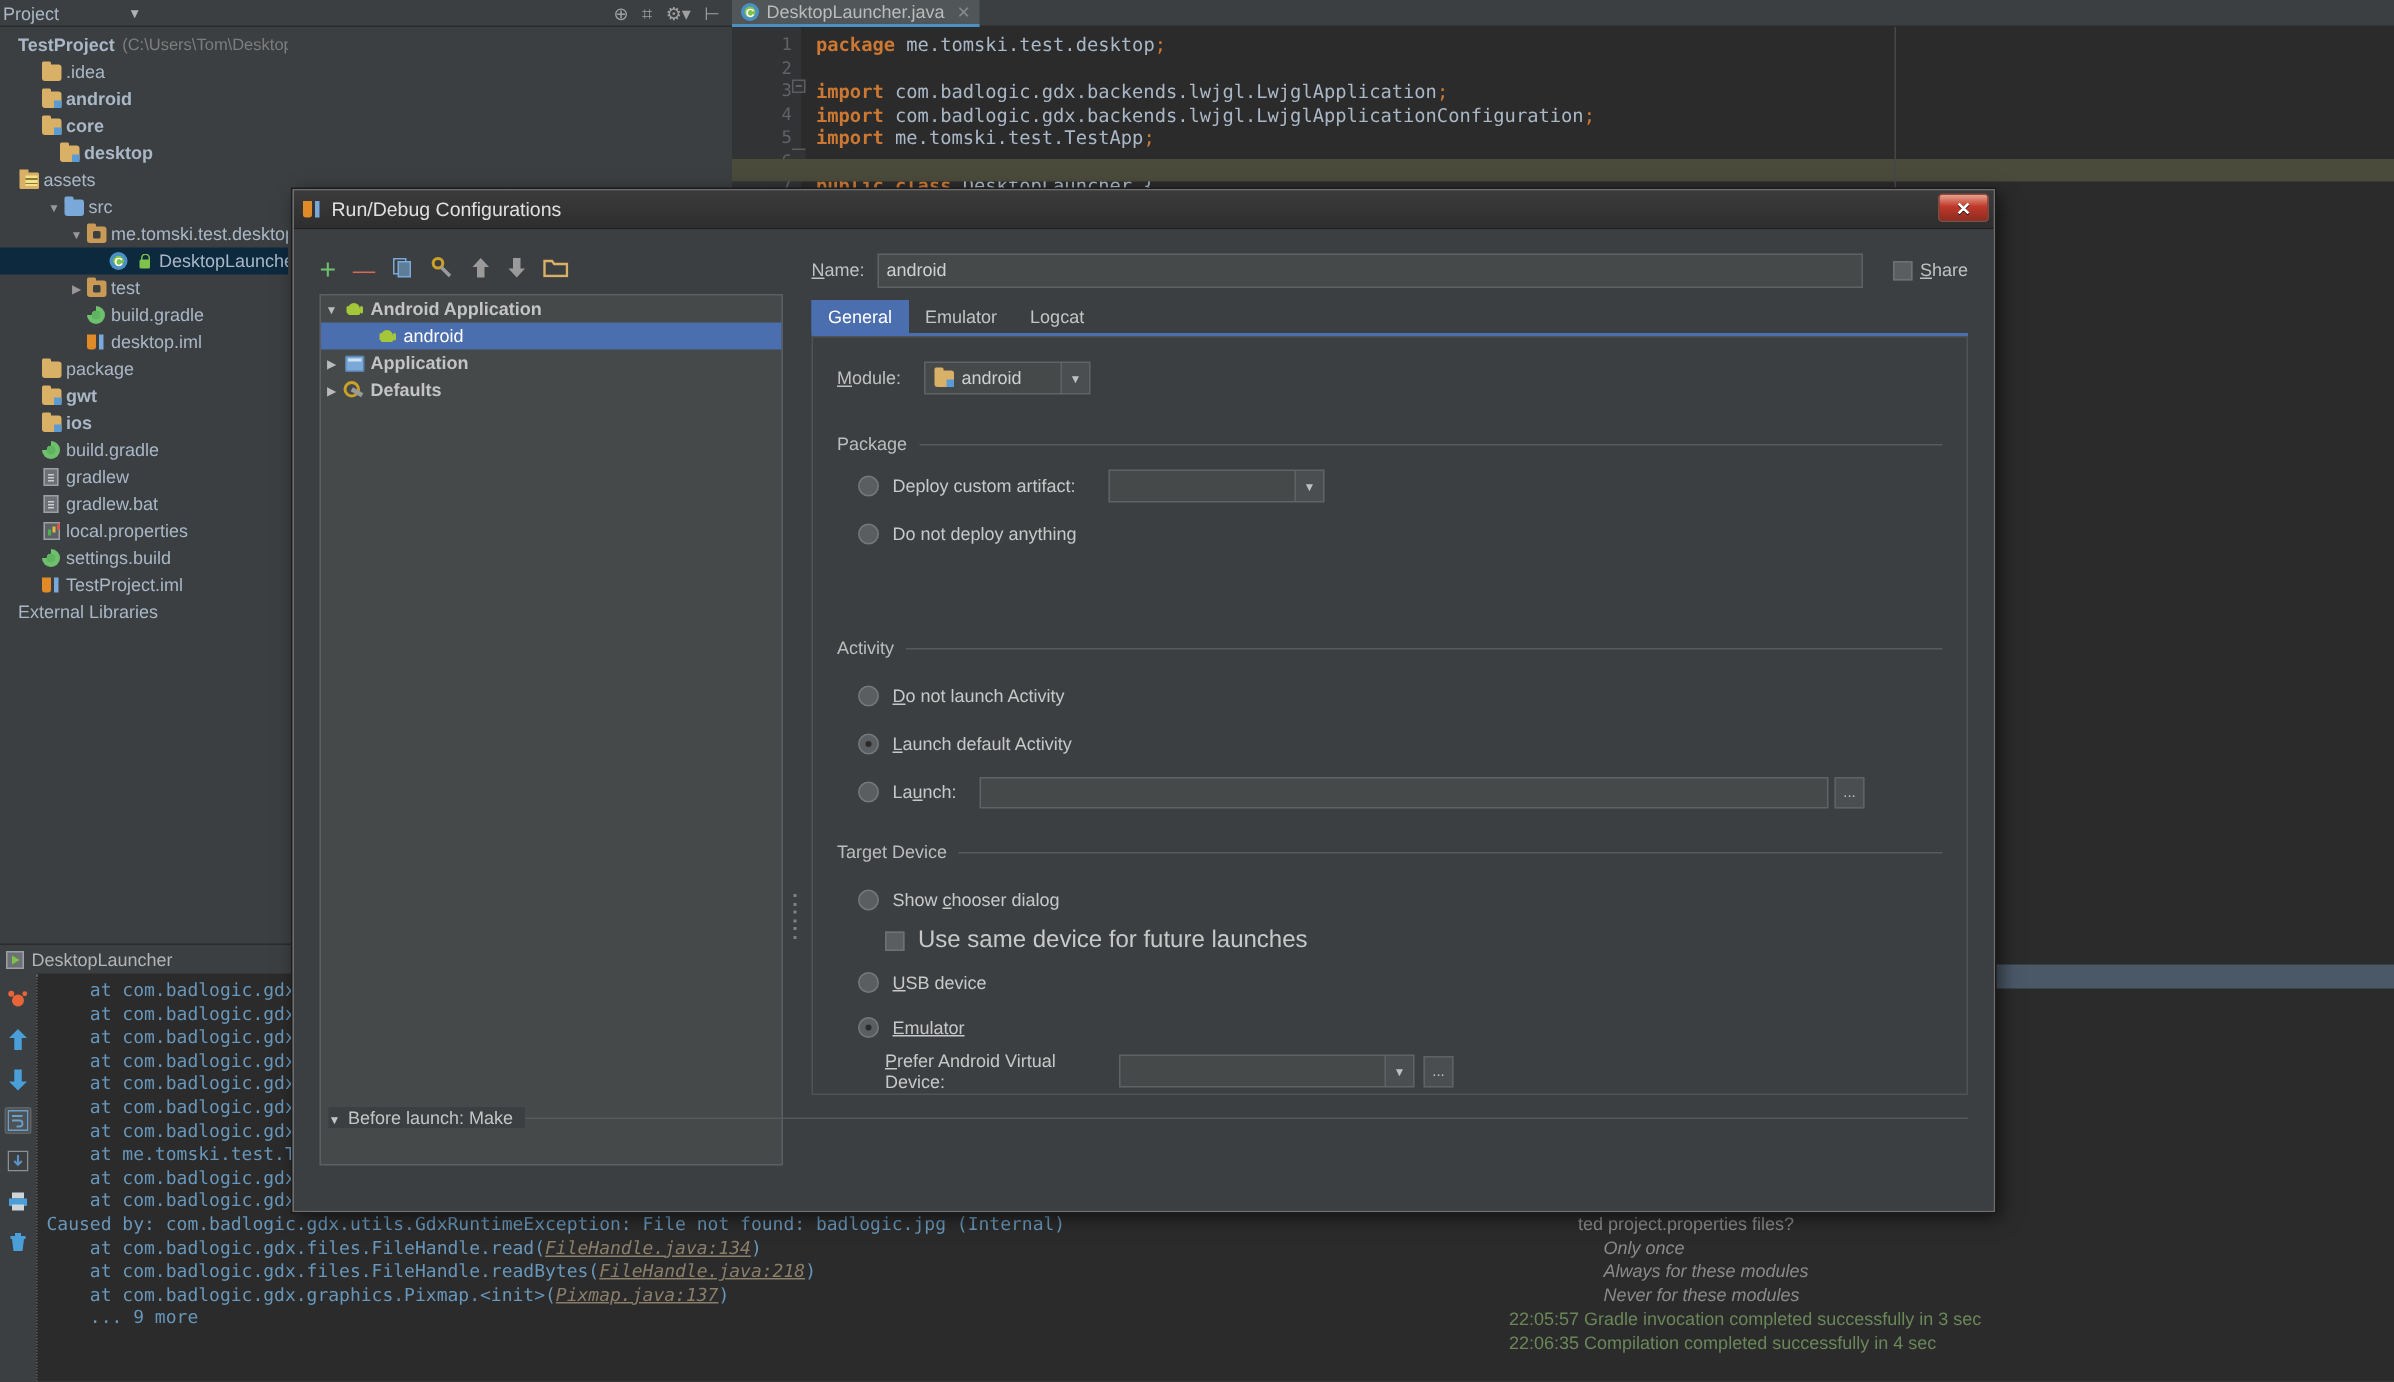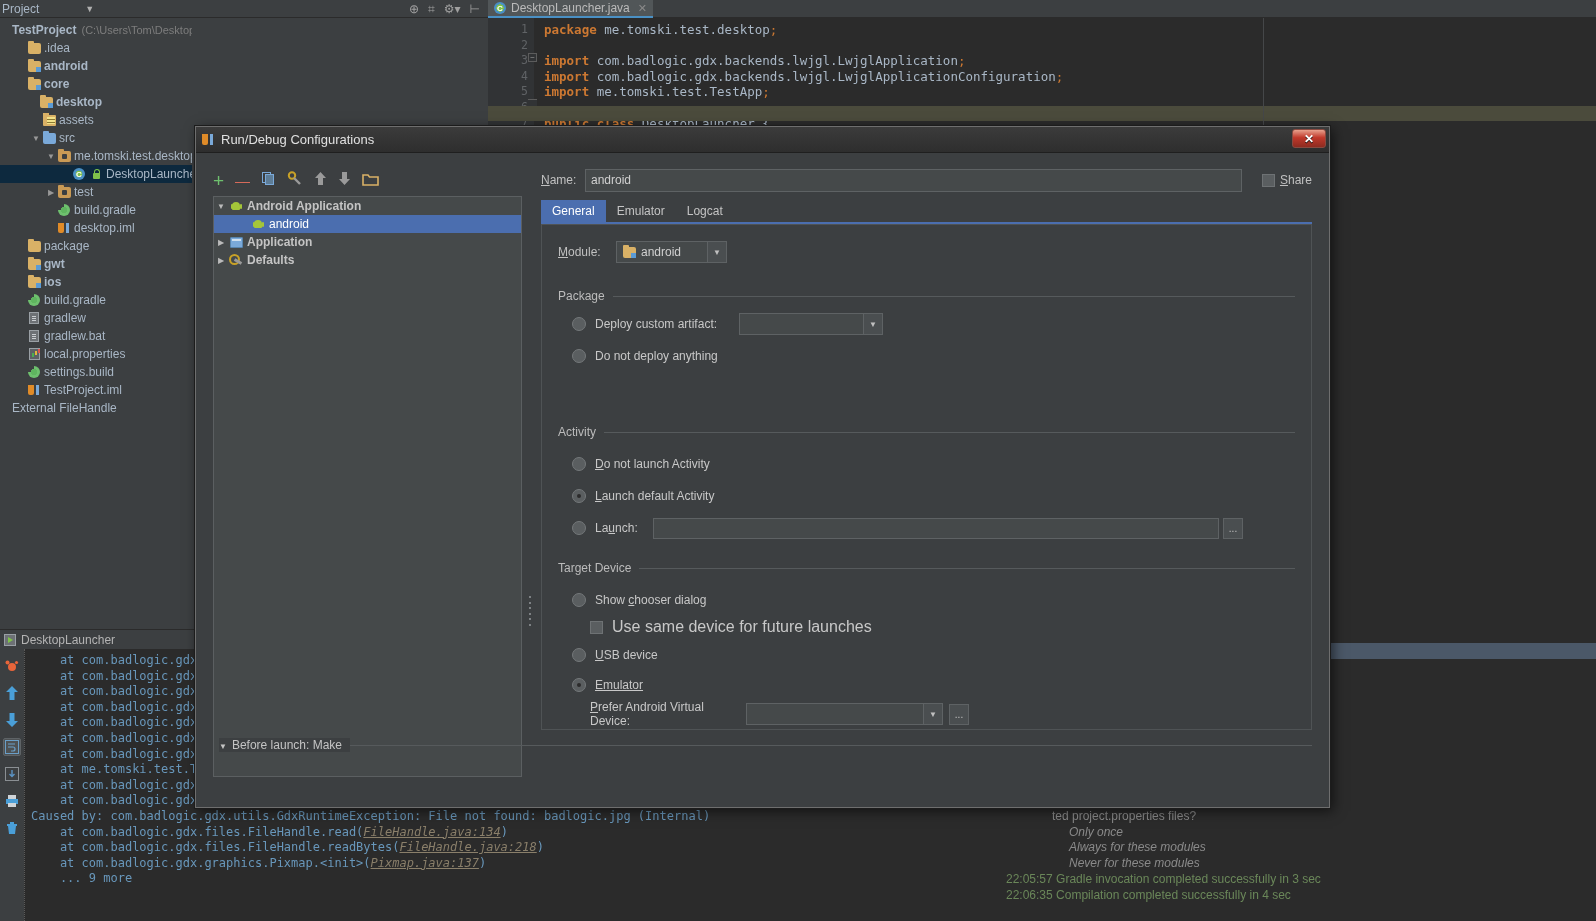--- a/index.html
+++ b/index.html
@@ -358,21 +358,21 @@
           </span>
           <span class="lbl bold">core</span>
         </div>
         <div class="trow" style="padding-left: 15px; margin-left: 12px;">
           <span class="arr"></span>
           <span class="ic">
             <span class="ic-folder mod"></span>
           </span>
           <span class="lbl bold">desktop</span>
         </div>
-        <div class="trow" style="padding-left: 30px;">
+        <div class="trow" style="">
           <span class="arr"></span>
           <span class="ic">
             <span class="ic-assets"></span>
           </span>
           <span class="lbl">assets</span>
         </div>
         <div class="trow" style="padding-left: 30px;">
           <span class="arr">▼</span>
           <span class="ic">
             <span class="ic-folder src"></span>
@@ -475,21 +475,21 @@
         </div>
         <div class="trow" style="padding-left: 15px;">
           <span class="arr"></span>
           <span class="ic">
             <span class="ic-iml"></span>
           </span>
           <span class="lbl">TestProject.iml</span>
         </div>
         <div class="trow" style="padding-left: 0px;">
           <span class="arr"></span>
-          <span class="lbl">External FileHandle</span>
+          <span class="lbl">External Libraries</span>
         </div>
       </div>
   </div>
 
   <div class="editor">
     <div class="gutter">
       <div class="gl">1</div>
       <div class="gl">2</div>
       <div class="gl">3</div>
       <div class="gl">4</div>

